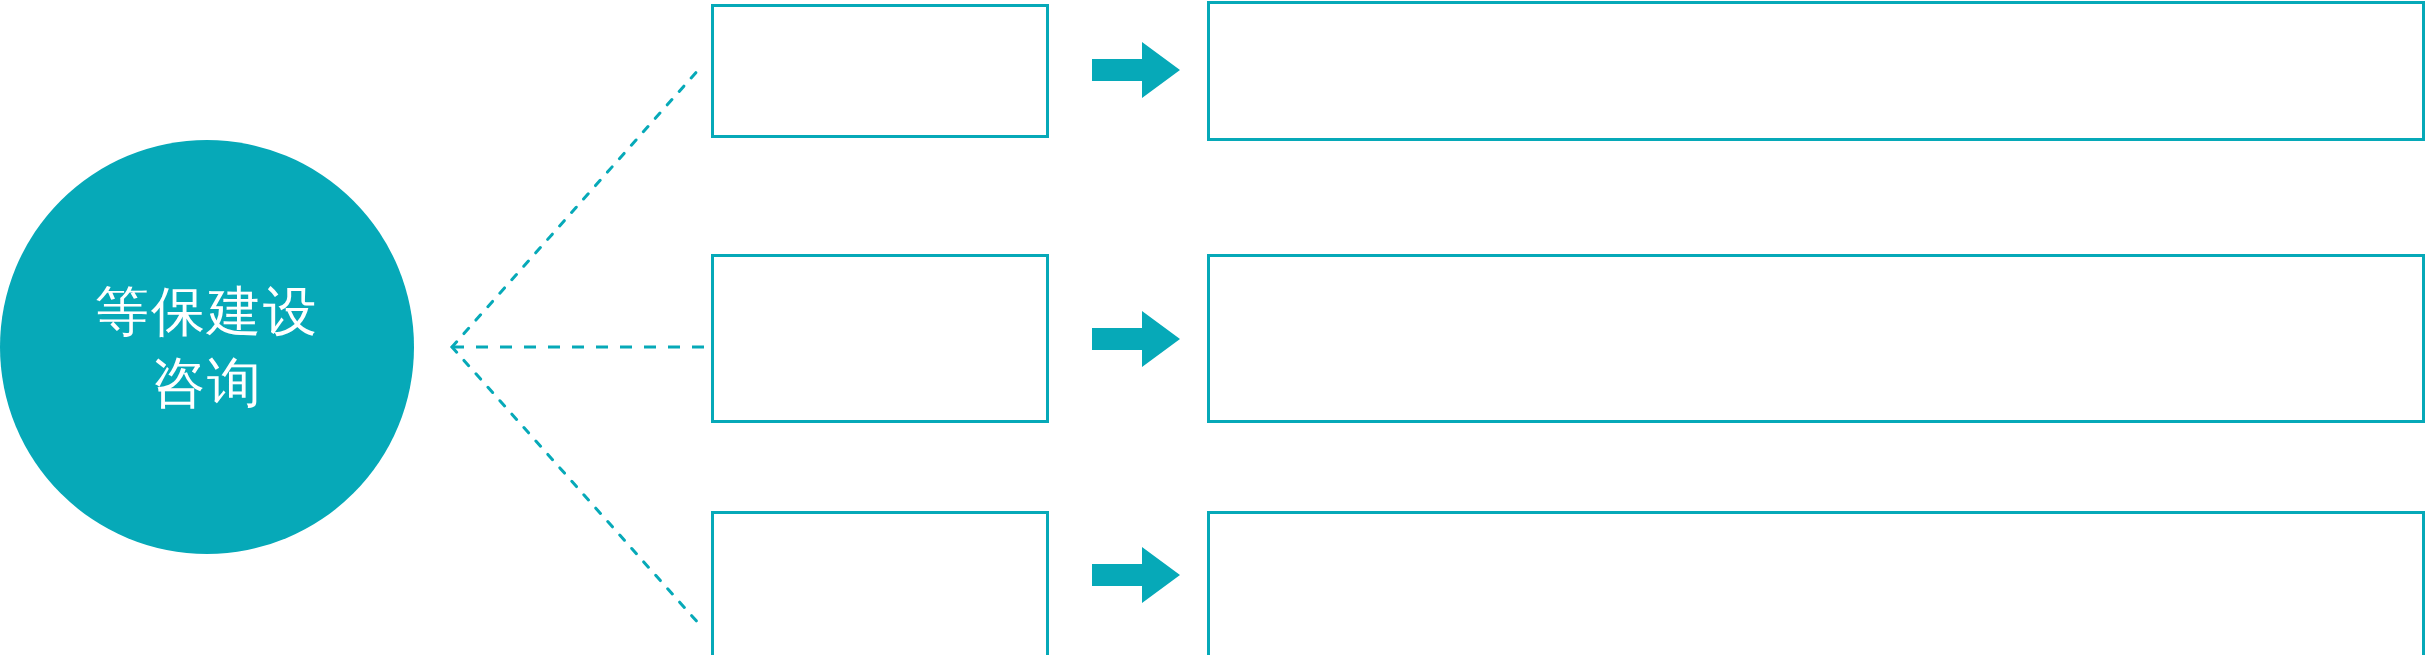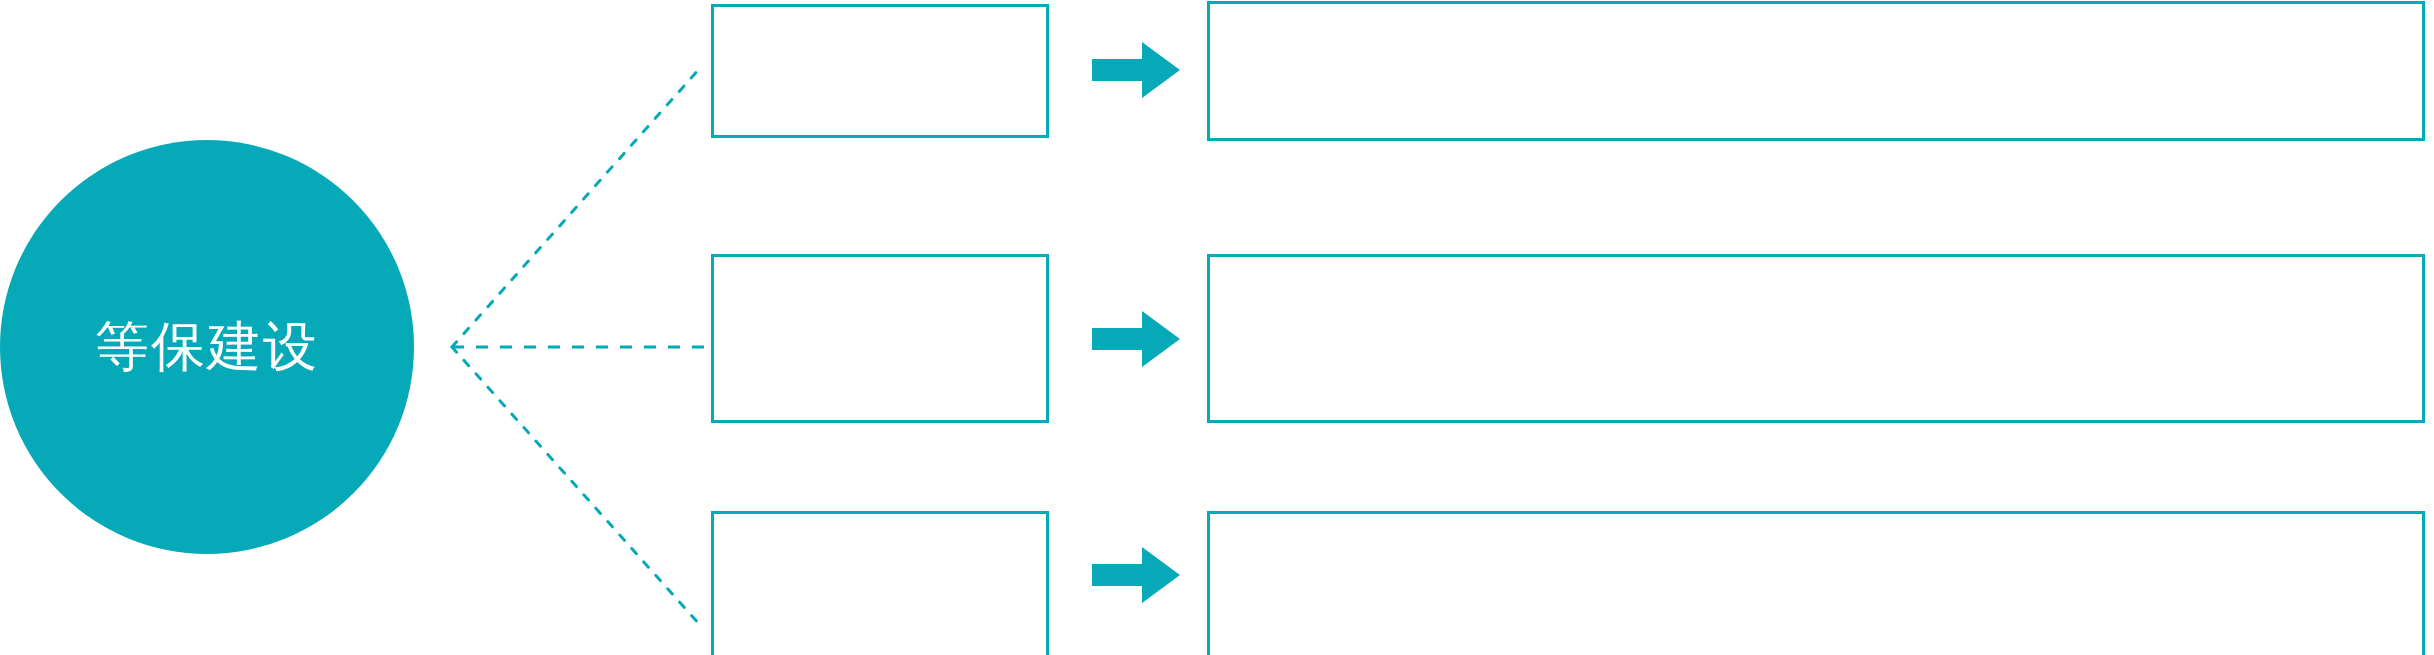--- a/index.html
+++ b/index.html
@@ -90,20 +90,21 @@
   .a2 { left: 1092px; top: 311px; }
   .a3 { left: 1092px; top: 547px; }
 </style>
 </head>
 <body>
 
 <div id="canvas">
 
   <div class="hub-circle">
     <div class="hub-line">等保建设</div>
+    <div class="hub-line">咨询</div>
   </div>
 
   <svg id="connectors" viewBox="0 0 2434 655" preserveAspectRatio="none">
 
     <line x1="452" y1="347" x2="700" y2="68" stroke="#06A9B8" stroke-width="3" stroke-dasharray="7 11" stroke-linecap="round"></line>
 
     <line x1="452" y1="347" x2="705" y2="347" stroke="#06A9B8" stroke-width="3" stroke-dasharray="12 12" stroke-linecap="butt"></line>
 
     <line x1="452" y1="347" x2="700" y2="625" stroke="#06A9B8" stroke-width="3" stroke-dasharray="7 11" stroke-linecap="round"></line>
   </svg>

